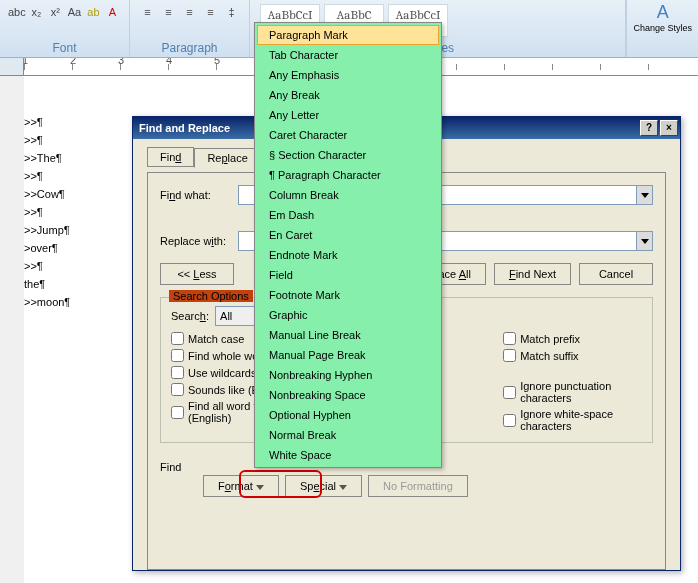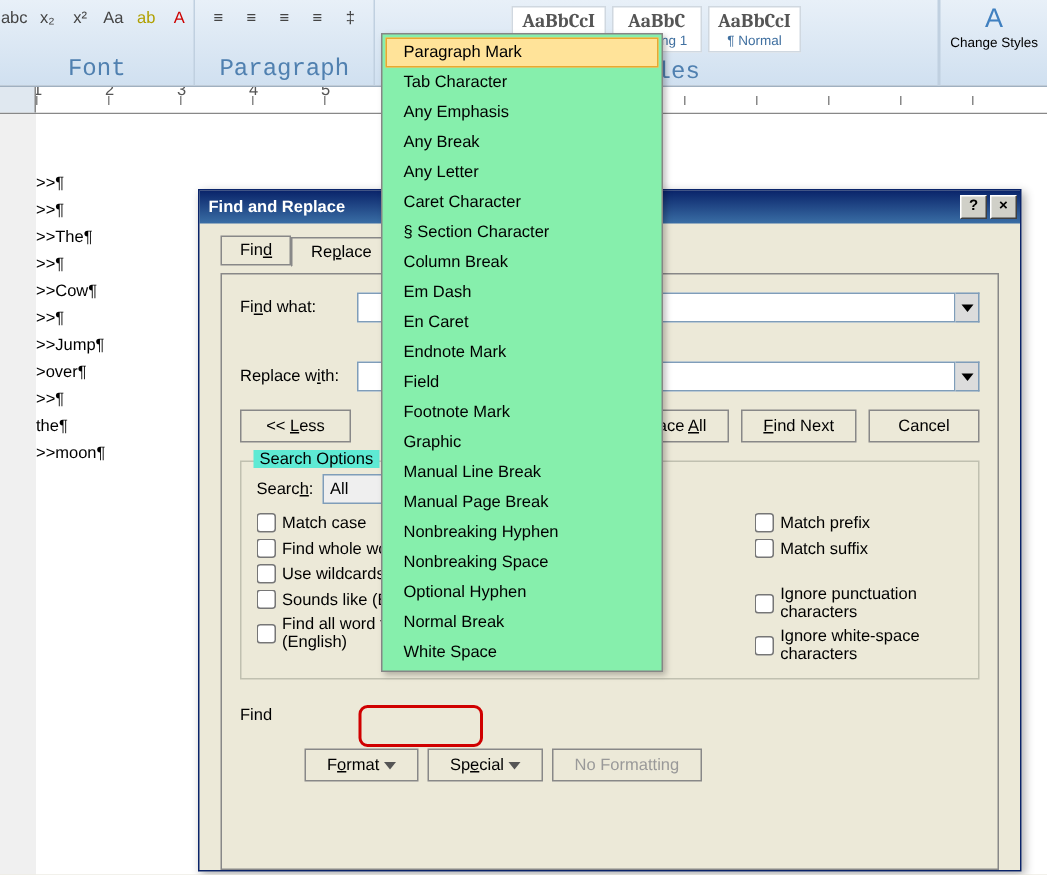--- a/index.html
+++ b/index.html
@@ -1,68 +1,68 @@
 <!DOCTYPE html>
 <html><head>
 <meta charset="utf-8">
 <style>
 * { box-sizing: border-box; margin: 0; padding: 0; font-family: Tahoma, Arial, sans-serif; font-size: 11px; }
 body { background: #f0f0f0; width: 698px; height: 583px; overflow: hidden; position: relative; }
 
 .ribbon { background: linear-gradient(to bottom, #e8f0f8, #d0e0f0); height: 58px; border-bottom: 1px solid #a0b0c0; display: flex; position: relative; }
-.ribbon-group { padding: 2px 8px 0 8px; border-right: 1px solid #c0d0e0; display: flex; flex-direction: column; justify-content: space-between; align-items: center; }
-.ribbon-group-label { text-align: center; color: #5080b0; font-size: 16px; padding: 2px 0; font-family: Liberation Mono, monospace; }
+.ribbon-group { padding: 2px 8px 0 8px; border-right: 1px solid #c0d0e0; display: flex; flex-direction: column; justify-content: space-between; }
+.ribbon-group-label { text-align: center; color: #5080b0; font-size: 12px; padding: 2px 0; }
 .toolbar-row { display: flex; gap: 2px; align-items: center; }
 .tbtn { width: 20px; height: 20px; display: flex; align-items: center; justify-content: center; color: #444; border-radius: 2px; cursor: pointer; }
 .styles-area { flex: 1; display: flex; }
 .style-item { border: 1px solid #d0d8e0; background: #fff; margin: 2px; padding: 2px 6px; min-width: 60px; text-align: center; }
-.style-name { font-family: Cambria, serif; color: #555; font-size: 13px; font-weight: bold; }
+.style-name { font-family: Cambria, serif; color: #555; font-size: 13px; }
 .style-label { font-size: 9px; color: #4070a0; }
 .change-styles { display: flex; flex-direction: column; align-items: center; padding: 2px 6px; border-left: 1px solid #c0d0e0; }
 
 .ruler-area { height: 18px; background: #fff; border-bottom: 1px solid #888; display: flex; }
 .ruler-gutter { width: 24px; background: #e0e8f0; border-right: 1px solid #888; }
 .ruler { flex: 1; background: #fff; font-size: 9px; color: #555; display: flex; align-items: center; overflow: hidden; }
 .ruler-tick { width: 48px; border-left: 1px solid #888; height: 6px; position: relative; flex-shrink:0; }
 .ruler-num { position: absolute; top: -10px; left: -3px; }
 
 .page-area { display: flex; height: calc(100% - 76px); }
 .gutter { width: 24px; background: #f0f0f0; }
 .page { background: #fff; flex: 1; padding: 40px 0 0 0; font-family: "Times New Roman", serif; font-size: 14px; color: #000; }
 .doc-line { height: 18px; }
 
-.dialog { position: absolute; left: 132px; top: 126px; width: 549px; height: 455px; background: #ece9d8; border: 1px solid #0a246a; box-shadow: 2px 2px 6px rgba(0,0,0,0.3); }
+.dialog { position: absolute; left: 132px; top: 116px; width: 549px; height: 455px; background: #ece9d8; border: 1px solid #0a246a; box-shadow: 2px 2px 6px rgba(0,0,0,0.3); }
 .titlebar { background: linear-gradient(to bottom, #0a246a, #3a6ea5); color: #fff; height: 22px; display: flex; align-items: center; justify-content: space-between; padding: 0 2px 0 6px; font-weight: bold; }
 .tb-buttons { display: flex; gap: 2px; }
 .tb-btn { width: 18px; height: 16px; background: #d0d0c8; border: 1px solid #fff; border-right-color: #404040; border-bottom-color: #404040; font-size: 10px; text-align: center; line-height: 14px; font-weight: bold; color: #000; cursor: pointer; }
 
 .dlg-body { padding: 8px 14px; }
 .tabs { display: flex; margin-bottom: 6px; }
 .tab { padding: 3px 12px; border: 1px solid #888; background: #ece9d8; position: relative; cursor: pointer; }
 .tab.active { background: #ece9d8; border-bottom-color: #ece9d8; z-index: 2; top: 1px; }
 .tab-panel { border: 1px solid #888; margin-top: -1px; padding: 12px; background: #ece9d8; height: 398px; }
 
 .row { display: flex; align-items: center; margin-bottom: 10px; }
 .lbl { width: 78px; }
 .combo { flex: 1; display: flex; }
 .combo input { flex: 1; height: 20px; border: 1px solid #7f9db9; padding: 0 3px; background: #fff; }
 .combo .drop { width: 16px; height: 20px; background: #dcdcdc; border: 1px solid #7f9db9; border-left: none; display: flex; align-items: center; justify-content: center; cursor: pointer; }
 
 .btn { background: #ece9d8; border: 1px solid #888; padding: 2px 14px; cursor: pointer; min-width: 74px; height: 22px; }
 .btn-row { display: flex; gap: 8px; justify-content: flex-end; margin: 12px 0; }
 
 .fieldset { border: 1px solid #c0c0b0; padding: 8px 10px 10px 10px; margin-top: 6px; position: relative; }
-.fieldset-legend { position: absolute; top: -8px; left: 8px; background: #5eead4; padding: 0 4px; }
+.fieldset-legend { position: absolute; top: -8px; left: 8px; background: #c2410c; padding: 0 4px; }
 .opts-cols { display: flex; gap: 40px; }
 .opts-col { display: flex; flex-direction: column; gap: 4px; }
 .chk { display: flex; align-items: center; gap: 4px; }
 .chk input { width: 13px; height: 13px; }
 
 .find-section { margin-top: 18px; }
-.find-btns { margin-top: 16px; display: flex; gap: 6px; padding-left: 43px; }
+.find-btns { margin-top: 2px; display: flex; gap: 6px; padding-left: 43px; }
 
 .special-menu { position: absolute; left: 254px; top: 22px; width: 188px; background: #86efac; border: 1px solid #868686; box-shadow: 2px 2px 4px rgba(0,0,0,0.25); z-index: 100; padding: 2px; }
 .menu-item { padding: 4px 12px; cursor: pointer; white-space: nowrap; }
 .menu-item.highlighted { background: #ffe399; border: 1px solid #e8a830; padding: 3px 11px; }
 
 .red-circle { border: 2px solid #d00000; border-radius: 10px; position: absolute; pointer-events: none; }
 .underline-accel { text-decoration: underline; }
 .arrow-down { width: 0; height: 0; border-left: 4px solid transparent; border-right: 4px solid transparent; border-top: 5px solid #000; display: inline-block; }
 </style>
 </head>
@@ -276,20 +276,21 @@
 </div>
 
 <div class="special-menu" id="special-menu">
     <div class="menu-item highlighted">Paragraph Mark</div>
     <div class="menu-item">Tab Character</div>
     <div class="menu-item">Any Emphasis</div>
     <div class="menu-item">Any Break</div>
     <div class="menu-item">Any Letter</div>
     <div class="menu-item">Caret Character</div>
     <div class="menu-item">§ Section Character</div>
+    <div class="menu-item">¶ Paragraph Character</div>
     <div class="menu-item">Column Break</div>
     <div class="menu-item">Em Dash</div>
     <div class="menu-item">En Caret</div>
     <div class="menu-item">Endnote Mark</div>
     <div class="menu-item">Field</div>
     <div class="menu-item">Footnote Mark</div>
     <div class="menu-item">Graphic</div>
     <div class="menu-item">Manual Line Break</div>
     <div class="menu-item">Manual Page Break</div>
     <div class="menu-item">Nonbreaking Hyphen</div>

